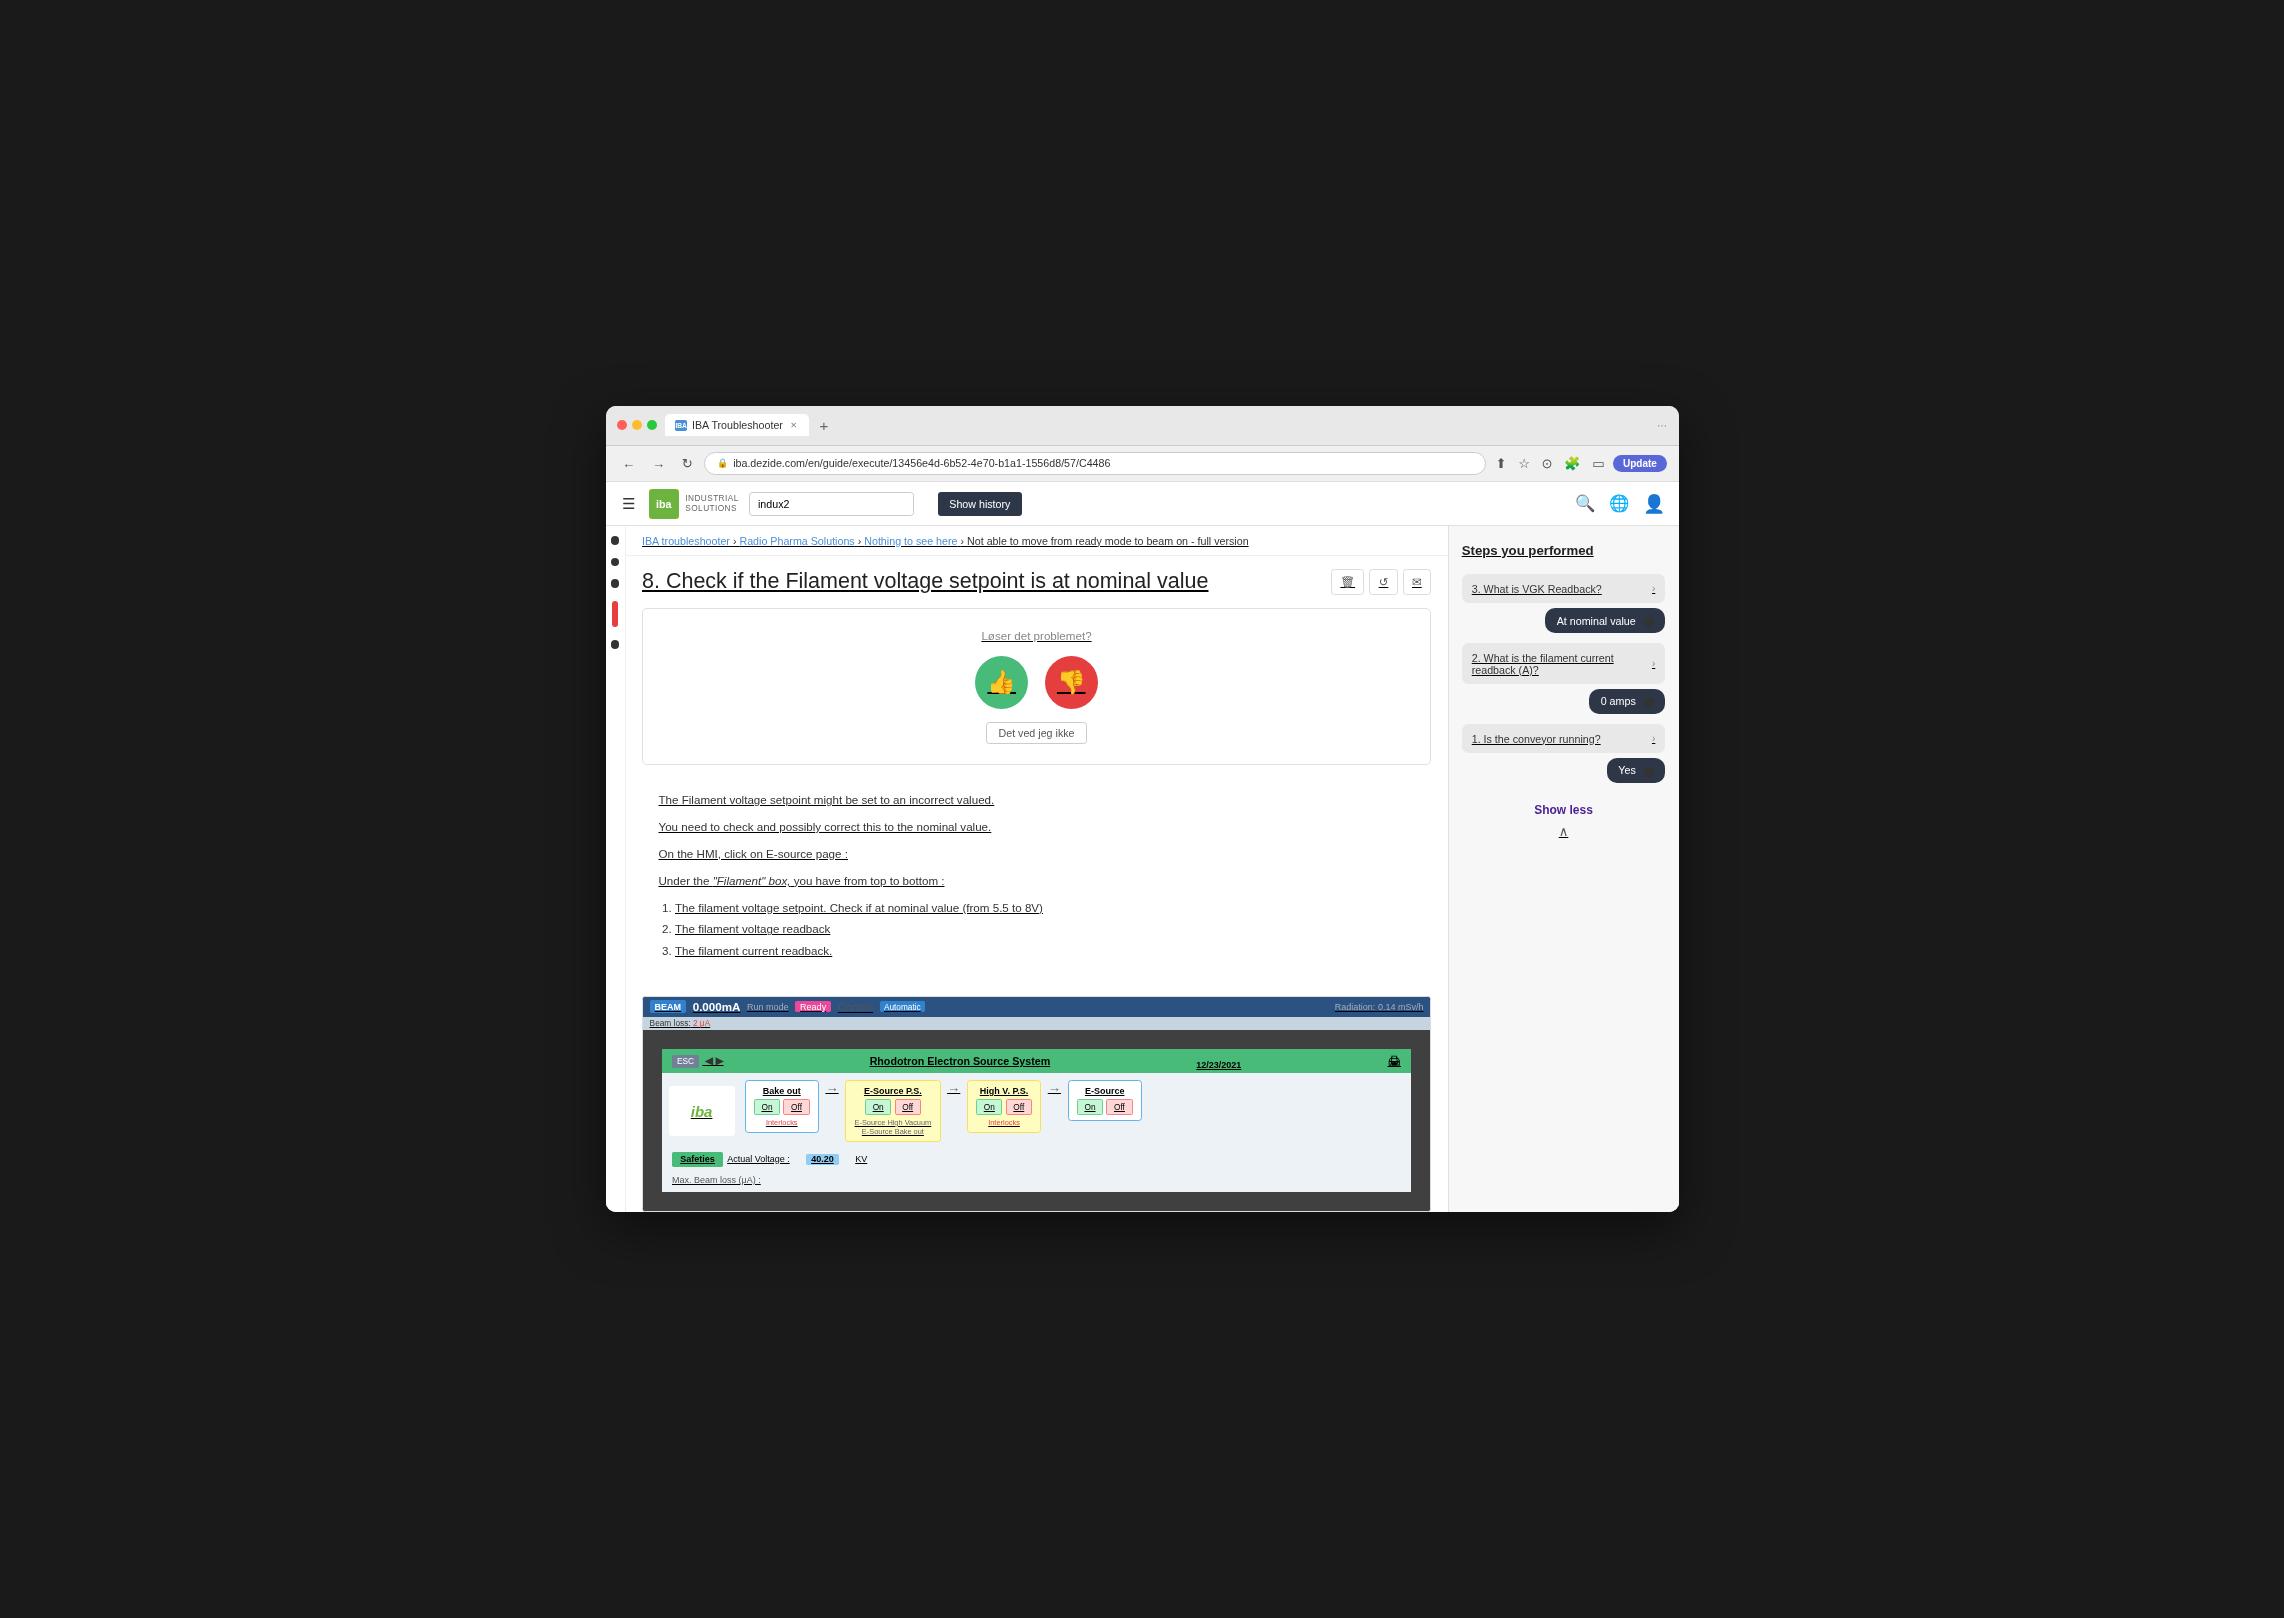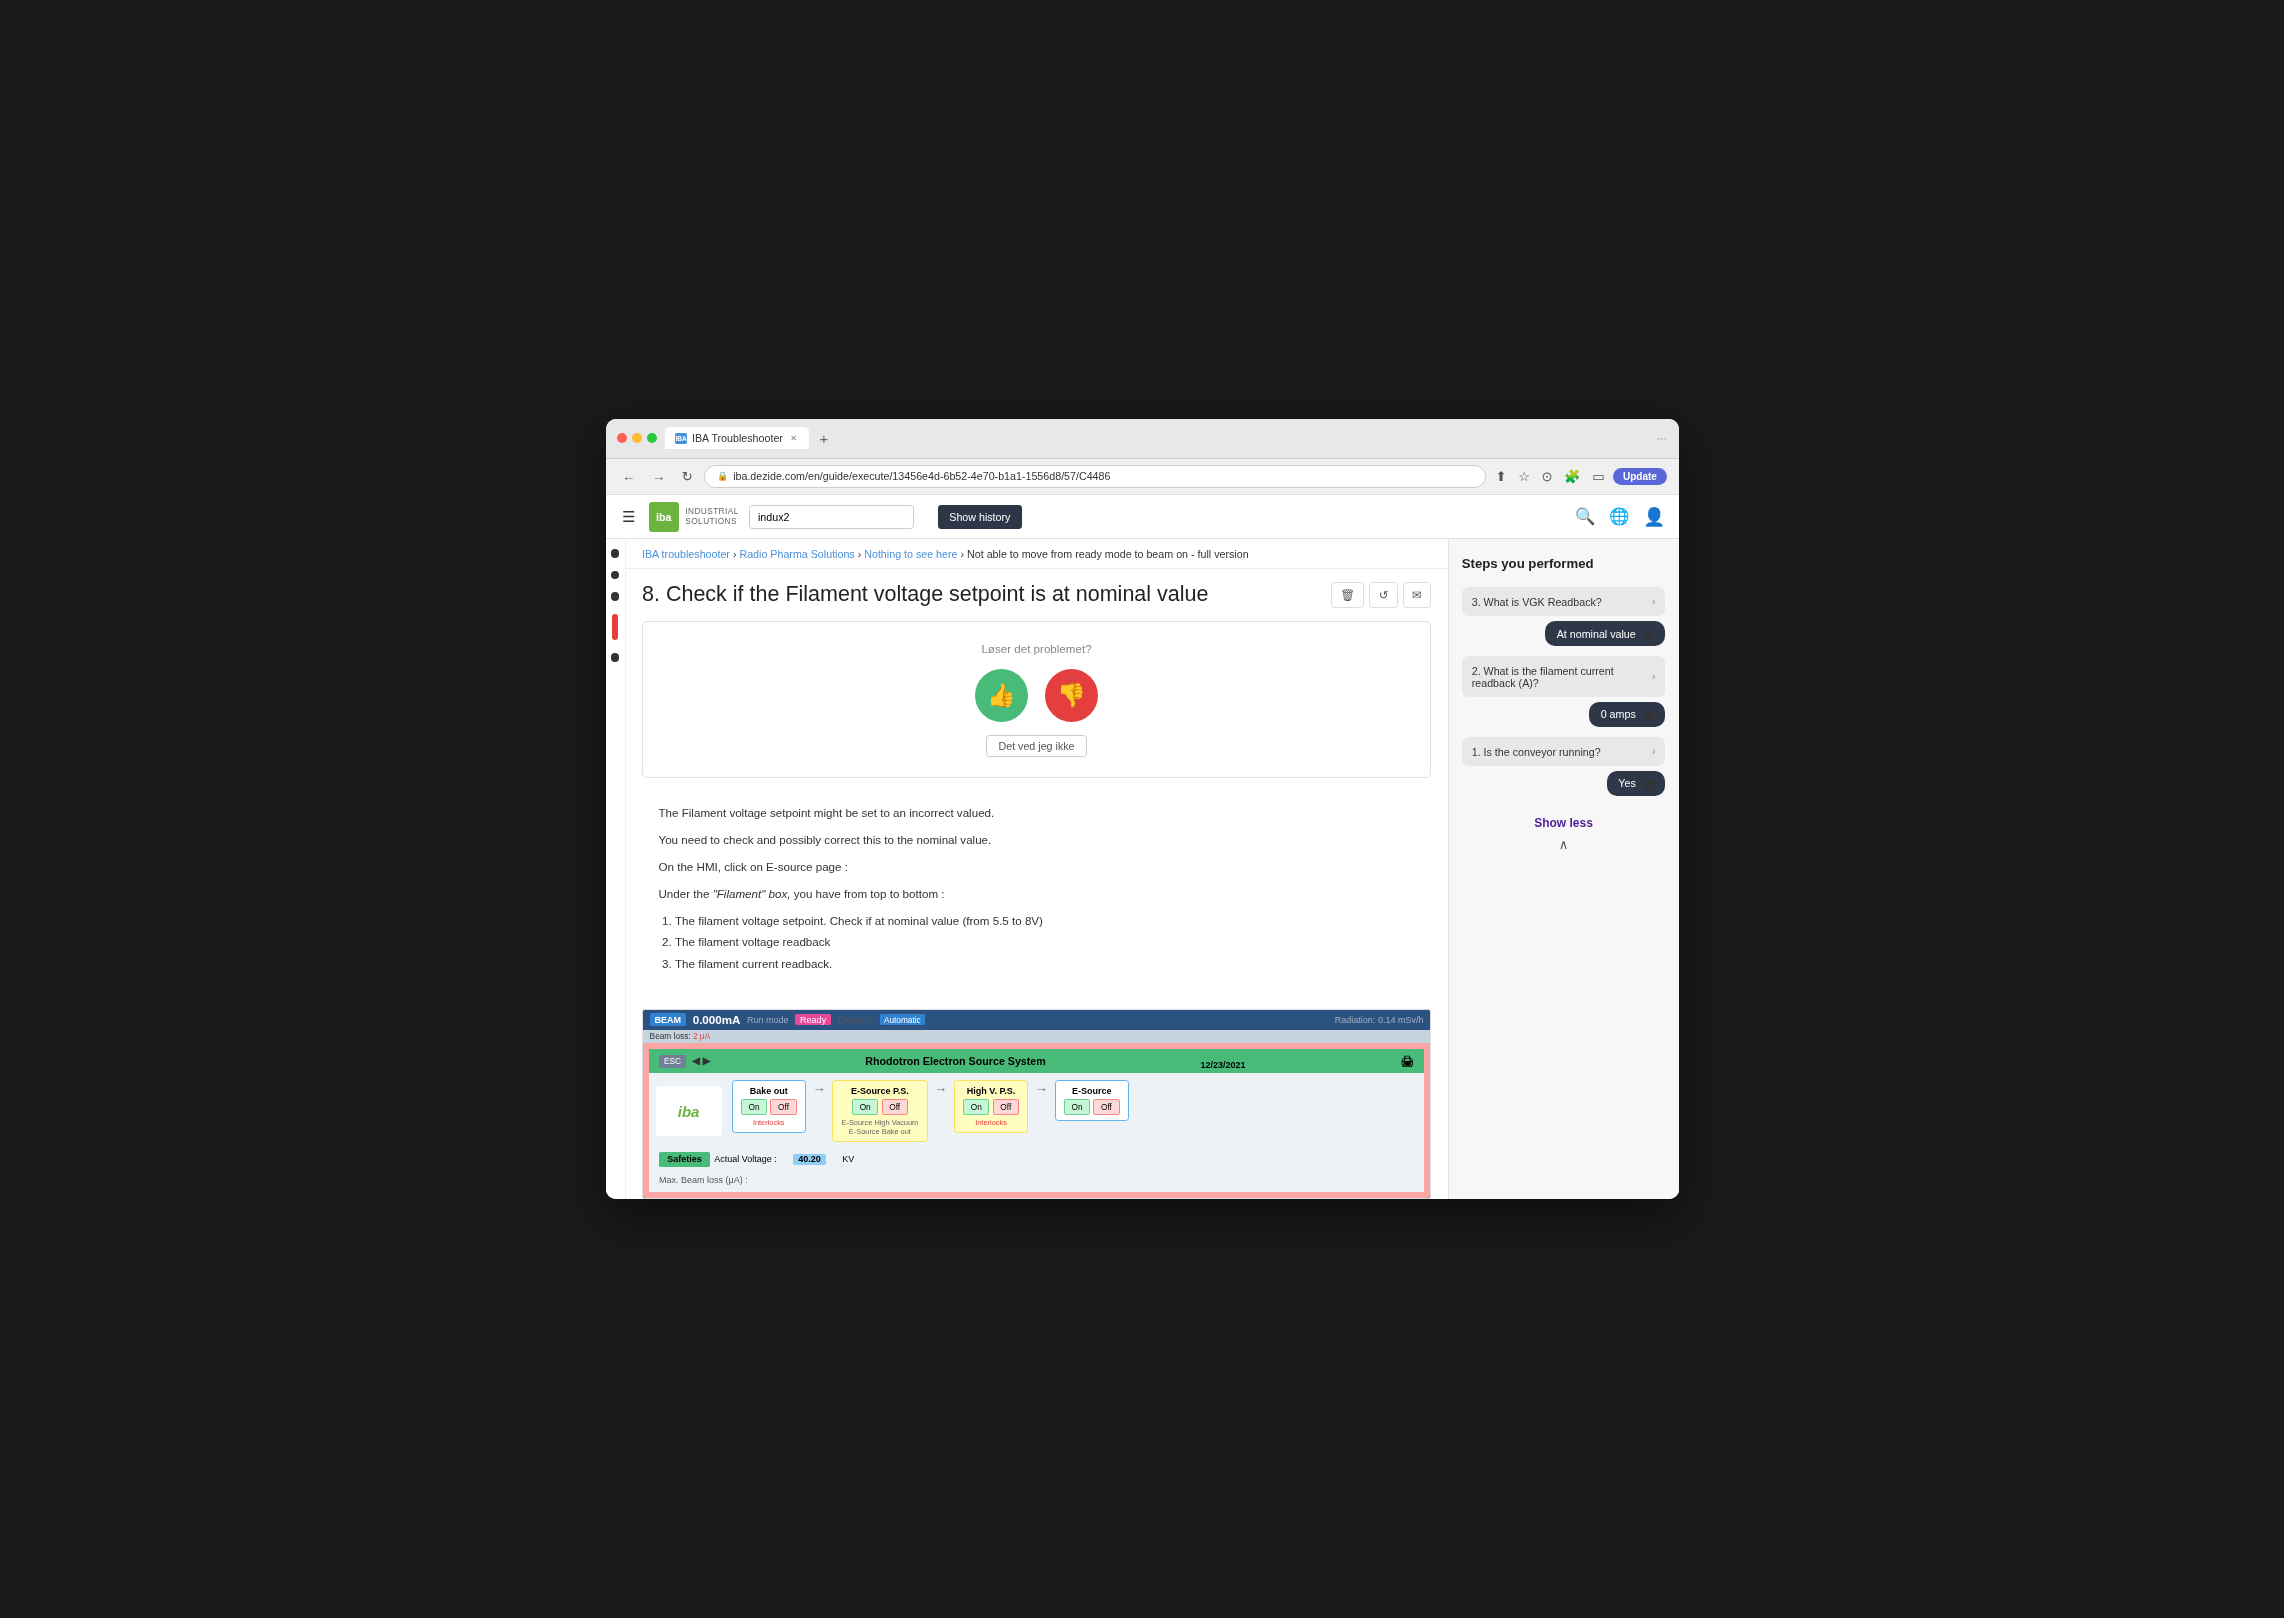--- a/index.html
+++ b/index.html
@@ -265,20 +265,21 @@
 
     .user-icon {
       font-size: 18px;
       color: #333;
     }
 
     
     .main-content {
       display: flex;
       background: white;
+      text-decoration: underline;
     }
 
     
     .sidebar-dots {
       width: 20px;
       background: white;
       padding: 10px 5px;
       display: flex;
       flex-direction: column;
       align-items: center;
@@ -487,22 +488,22 @@
       font-size: 9px;
     }
 
     .radiation-info {
       margin-left: auto;
       font-size: 9px;
       color: #a0aec0;
     }
 
     .hmi-main {
-      background: #fca5a5;
-      padding: 6px;
+      background: #404040;
+      padding: 19px;
     }
 
     .hmi-title-bar {
       background: #48bb78;
       text-align: center;
       padding: 3.3px;
       font-size: 10.7px;
       font-weight: bold;
       color: black;
       display: flex;

